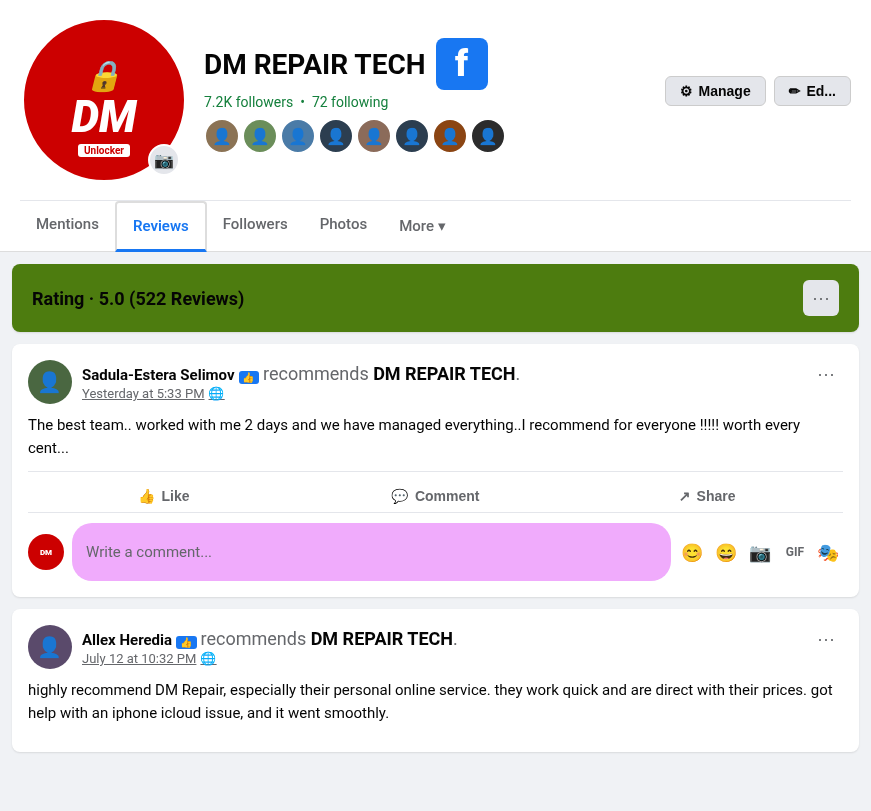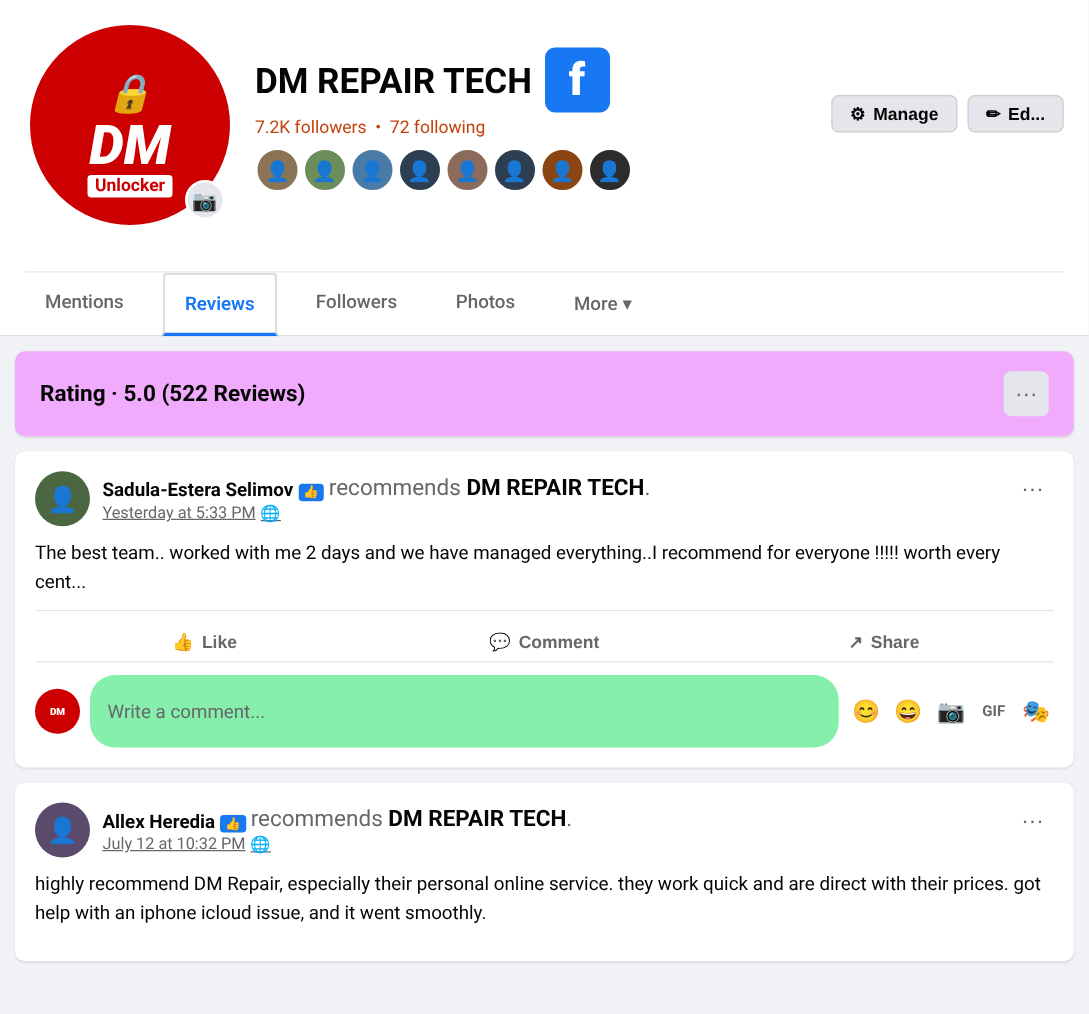--- a/index.html
+++ b/index.html
@@ -42,21 +42,21 @@
       font-size: 52px;
       font-weight: 900;
       line-height: 1;
       font-style: italic;
       position: relative;
     }
     .avatar-unlocker {
       background: #fff;
       color: #cc0000;
       font-weight: 700;
-      font-size: 14px;
+      font-size: 10px;
       padding: 1px 6px;
       border-radius: 3px;
       margin-top: 2px;
       display: inline-block;
     }
     .avatar-camera {
       position: absolute;
       bottom: 8px;
       right: 8px;
       width: 32px;
@@ -87,21 +87,21 @@
       border-radius: 8px;
       display: flex;
       align-items: center;
       justify-content: center;
       color: #fff;
       font-size: 36px;
       font-weight: 900;
     }
     .page-meta {
       font-size: 14px;
-      color: #c2410c;
+      color: #15803d;
       margin: 4px 0 8px;
     }
     .followers-avatars {
       display: flex;
       gap: 2px;
       margin-bottom: 8px;
     }
     .follower-avatar {
       width: 36px;
       height: 36px;
@@ -138,23 +138,23 @@
       font-weight: 600;
       cursor: pointer;
       border: 1px solid #ccc;
       background: #e4e6eb;
       color: #050505;
     }
 
     
     .nav-tabs {
       display: flex;
-      gap: 15px;
+      gap: 0;
       border-top: 1px solid #e4e6eb;
-      margin-top: 21px;
+      margin-top: 4px;
     }
     .nav-tab {
       padding: 14px 16px;
       font-size: 15px;
       font-weight: 500;
       color: #65676b;
       cursor: pointer;
       position: relative;
       white-space: nowrap;
     }
@@ -180,21 +180,21 @@
       max-width: 871px;
       margin: 12px auto;
       padding: 0 12px;
       display: flex;
       flex-direction: column;
       gap: 12px;
     }
 
     
     .rating-card {
-      background: #f0abfc;
+      background: #4d7c0f;
       border-radius: 8px;
       padding: 16px 20px;
       display: flex;
       align-items: center;
       justify-content: space-between;
       box-shadow: 0 1px 2px rgba(0,0,0,0.1);
     }
     .rating-title {
       font-size: 18px;
       font-weight: 700;
@@ -326,21 +326,21 @@
       flex-shrink: 0;
       display: flex;
       align-items: center;
       justify-content: center;
       font-size: 10px;
       color: #fff;
       font-weight: 700;
     }
     .comment-input-wrap {
       flex: 1;
-      background: #86efac;
+      background: #f0abfc;
       border-radius: 20px;
       display: flex;
       align-items: center;
       padding: 20px 14px;
     }
     .comment-placeholder {
       color: #65676b;
       font-size: 15px;
     }
     .comment-icons {

